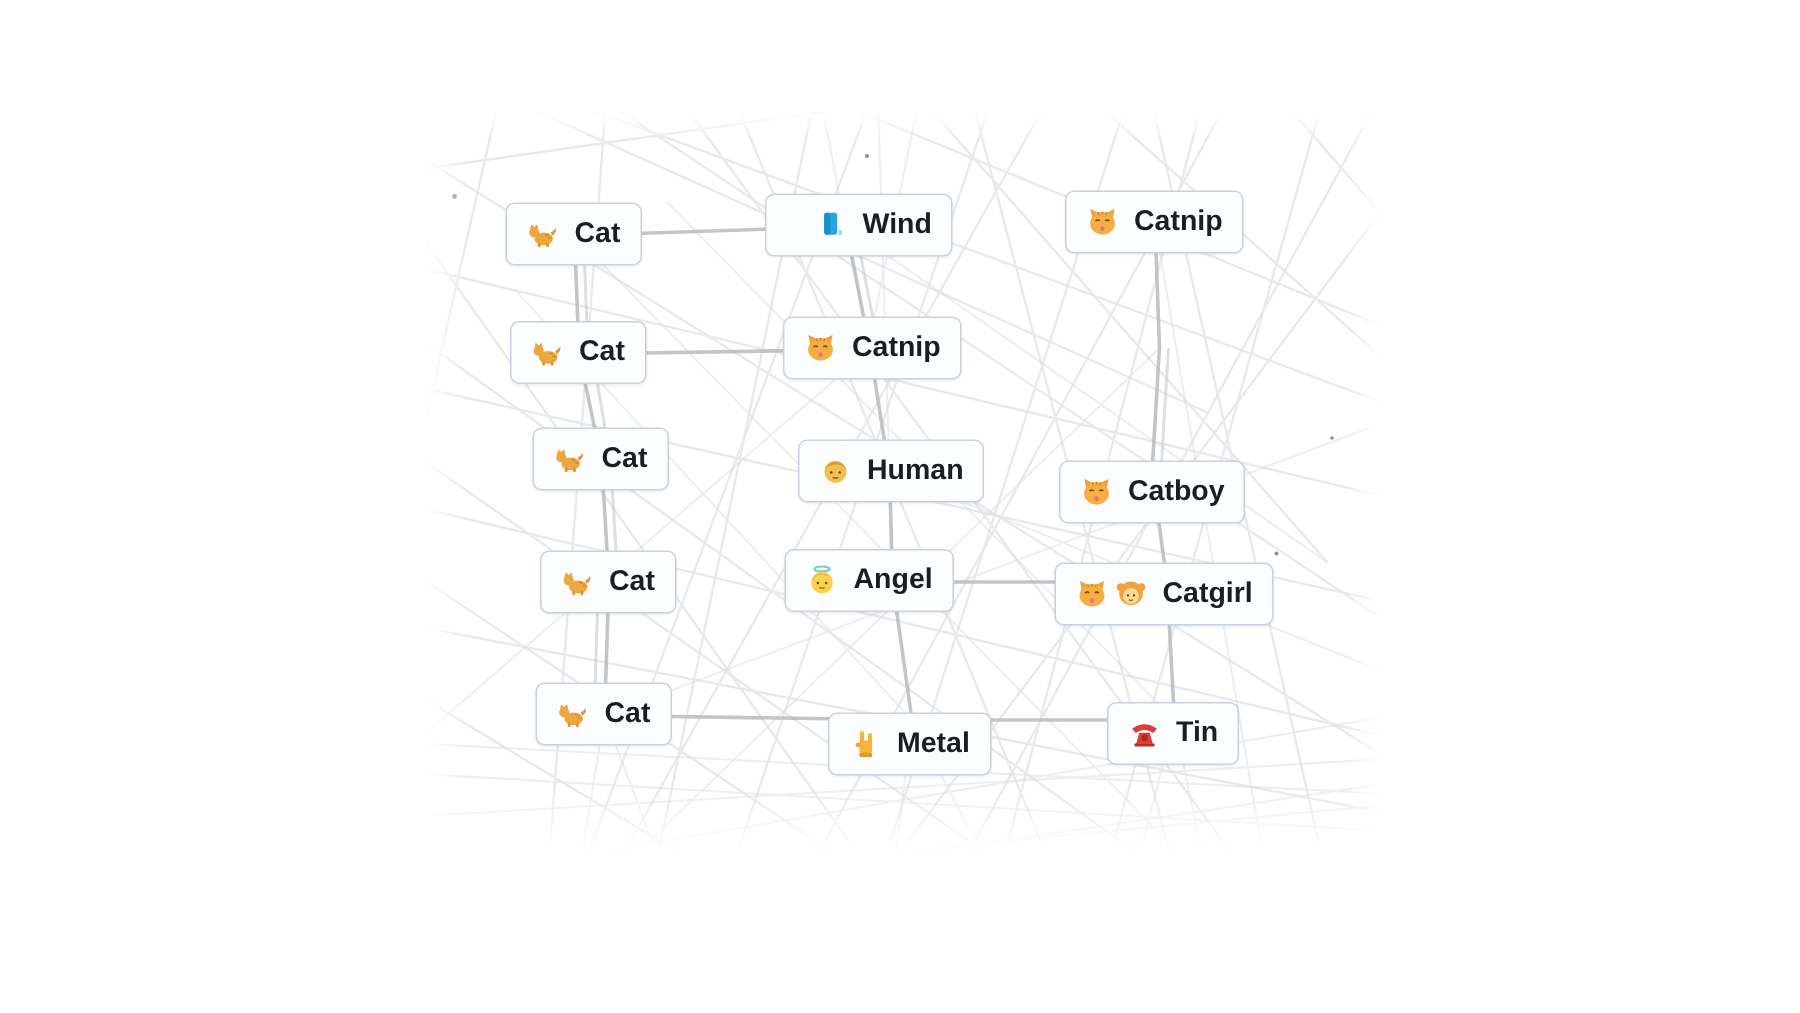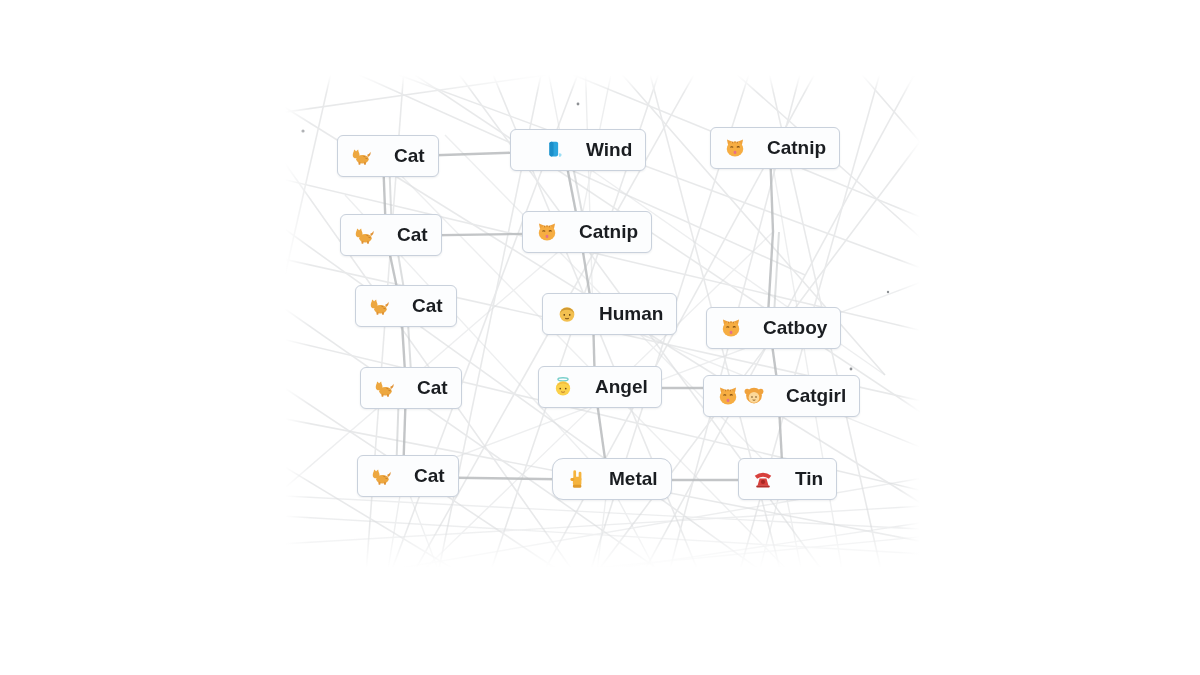--- a/index.html
+++ b/index.html
@@ -6,21 +6,21 @@
   body{width:1200px;height:675px;overflow:hidden;position:relative;
        font-family:"Liberation Sans","DejaVu Sans",sans-serif;}
   .page{position:absolute;inset:0;background:#ffffff;}
   .board{position:absolute;left:285px;top:75px;width:635px;height:493px;background:#ffffff;}
   .graph-svg{position:absolute;left:0;top:0;width:635px;height:493px;z-index:1;}
   .edge-fade{position:absolute;inset:0;z-index:2;pointer-events:none;background:
       linear-gradient(to right,#ffffff 0,rgba(255,255,255,0) 26px),
       linear-gradient(to left,#ffffff 0,rgba(255,255,255,0) 22px),
       linear-gradient(to bottom,#ffffff 0,rgba(255,255,255,0) 18px),
       linear-gradient(to top,#ffffff 0,rgba(255,255,255,0) 42px);}
-  .tile{position:absolute;z-index:3;display:flex;align-items:center;gap:21px;
+  .tile{position:absolute;z-index:3;display:flex;align-items:center;gap:10px;
         padding:9px 13px;background:#fcfdfe;border:1px solid #c9d1dc;border-radius:6px;
         box-shadow:0 1px 2px rgba(40,50,70,.08);cursor:grab;white-space:nowrap;}
   .tile .label{font-size:19px;font-weight:700;color:#1a1d21;line-height:22px;}
   .tile .icon{width:22px;height:22px;display:inline-block;flex:0 0 auto;}
   .tile .icon svg{width:22px;height:22px;display:block;}
   .icon-pair{display:flex;align-items:center;gap:4px;}
 </style>
 </head>
 <body>
 
@@ -206,21 +206,21 @@
             <path d="M2.6 8.6 3.4 4.9 6 7.2Z" fill="#eda73f"></path>
             <path d="M8.6 8.6 7.8 4.9 5.2 7.2Z" fill="#eda73f"></path>
             <circle cx="5.6" cy="10.8" r="3.7" fill="#eda73f"></circle>
             <rect x="8.2" y="18.2" width="2.1" height="3.4" rx="1" fill="#e09235"></rect>
             <rect x="14.2" y="18.2" width="2.1" height="3.4" rx="1" fill="#e09235"></rect>
             <path d="M13.5 12.2l2.2.8M15.8 14.6l2.4.4" stroke="#c97f2a" stroke-width="1" fill="none"></path>
           </svg>
         </span>
       <span class="label">Cat</span>
     </div>
-    <div class="tile" style="left:257px;top:218px;">
+    <div class="tile" style="left:247px;top:218px;">
       <span class="icon">
           <svg viewBox="0 0 24 24">
             <circle cx="12" cy="12.5" r="8" fill="#f3c050"></circle>
             <path d="M4.2 11.5a8 8 0 0 1 15.6 0q-2-4.2-7.8-4.2t-7.8 4.2z" fill="#d19a33"></path>
             <circle cx="9" cy="13" r=".9" fill="#5b3a10"></circle>
             <circle cx="15" cy="13" r=".9" fill="#5b3a10"></circle>
             <path d="M10 16.6q2 1.1 4 0" stroke="#8a5a1a" stroke-width="1.1" fill="none"></path>
           </svg>
         </span>
       <span class="label">Human</span>
@@ -247,21 +247,21 @@
             <path d="M2.6 8.6 3.4 4.9 6 7.2Z" fill="#eda73f"></path>
             <path d="M8.6 8.6 7.8 4.9 5.2 7.2Z" fill="#eda73f"></path>
             <circle cx="5.6" cy="10.8" r="3.7" fill="#eda73f"></circle>
             <rect x="8.2" y="18.2" width="2.1" height="3.4" rx="1" fill="#e09235"></rect>
             <rect x="14.2" y="18.2" width="2.1" height="3.4" rx="1" fill="#e09235"></rect>
             <path d="M13.5 12.2l2.2.8M15.8 14.6l2.4.4" stroke="#c97f2a" stroke-width="1" fill="none"></path>
           </svg>
         </span>
       <span class="label">Cat</span>
     </div>
-    <div class="tile" style="left:253px;top:291px;">
+    <div class="tile" style="left:238px;top:291px;">
       <span class="icon">
           <svg viewBox="0 0 24 24">
             <ellipse cx="12" cy="3.6" rx="5.5" ry="1.8" fill="none" stroke="#79cfcb" stroke-width="1.6"></ellipse>
             <circle cx="12" cy="13.5" r="7.8" fill="#fbd14b"></circle>
             <path d="M5 11a8 8 0 0 1 14 0q-3.5-3.2-7-3.2T5 11z" fill="#f0b63a"></path>
             <circle cx="9" cy="13.8" r=".9" fill="#6b4414"></circle>
             <circle cx="15" cy="13.8" r=".9" fill="#6b4414"></circle>
             <path d="M10 17q2 1.4 4 0" stroke="#b5722a" stroke-width="1.1" fill="none"></path>
           </svg>
         </span>
@@ -302,33 +302,33 @@
             <path d="M2.6 8.6 3.4 4.9 6 7.2Z" fill="#eda73f"></path>
             <path d="M8.6 8.6 7.8 4.9 5.2 7.2Z" fill="#eda73f"></path>
             <circle cx="5.6" cy="10.8" r="3.7" fill="#eda73f"></circle>
             <rect x="8.2" y="18.2" width="2.1" height="3.4" rx="1" fill="#e09235"></rect>
             <rect x="14.2" y="18.2" width="2.1" height="3.4" rx="1" fill="#e09235"></rect>
             <path d="M13.5 12.2l2.2.8M15.8 14.6l2.4.4" stroke="#c97f2a" stroke-width="1" fill="none"></path>
           </svg>
         </span>
       <span class="label">Cat</span>
     </div>
-    <div class="tile" style="left:267px;top:383px;border-radius:11px;">
+    <div class="tile" style="left:267px;top:400px;">
       <span class="icon">
           <svg viewBox="0 0 24 24">
             <rect x="8" y="2.5" width="3" height="11" rx="1.5" fill="#f5b43e"></rect>
             <rect x="13.8" y="4" width="3" height="10" rx="1.5" fill="#f5b43e"></rect>
             <rect x="7.5" y="9.5" width="9.3" height="10" rx="3" fill="#f5b43e"></rect>
             <rect x="4.8" y="11" width="4.2" height="3.2" rx="1.6" fill="#eda42f"></rect>
             <rect x="7.5" y="18.3" width="9.3" height="3.2" rx="1.2" fill="#e09a2b"></rect>
           </svg>
         </span>
       <span class="label">Metal</span>
     </div>
-    <div class="tile" style="left:453px;top:383px;align-items:flex-end;">
+    <div class="tile" style="left:453px;top:393px;align-items:flex-end;">
       <span class="icon">
           <svg viewBox="0 0 24 24">
             <path d="M3 8.5q9-6.5 18 0l-2.6 3.2q-6.4-4.4-12.8 0z" fill="#d8403c"></path>
             <path d="M8.2 11.5h7.6l2.2 7.8H6z" fill="#d8403c"></path>
             <circle cx="12" cy="15.2" r="2.3" fill="#a82824"></circle>
             <rect x="4.6" y="19" width="14.8" height="2.4" rx="1.1" fill="#b52e2a"></rect>
           </svg>
         </span>
       <span class="label">Tin</span>
     </div>

